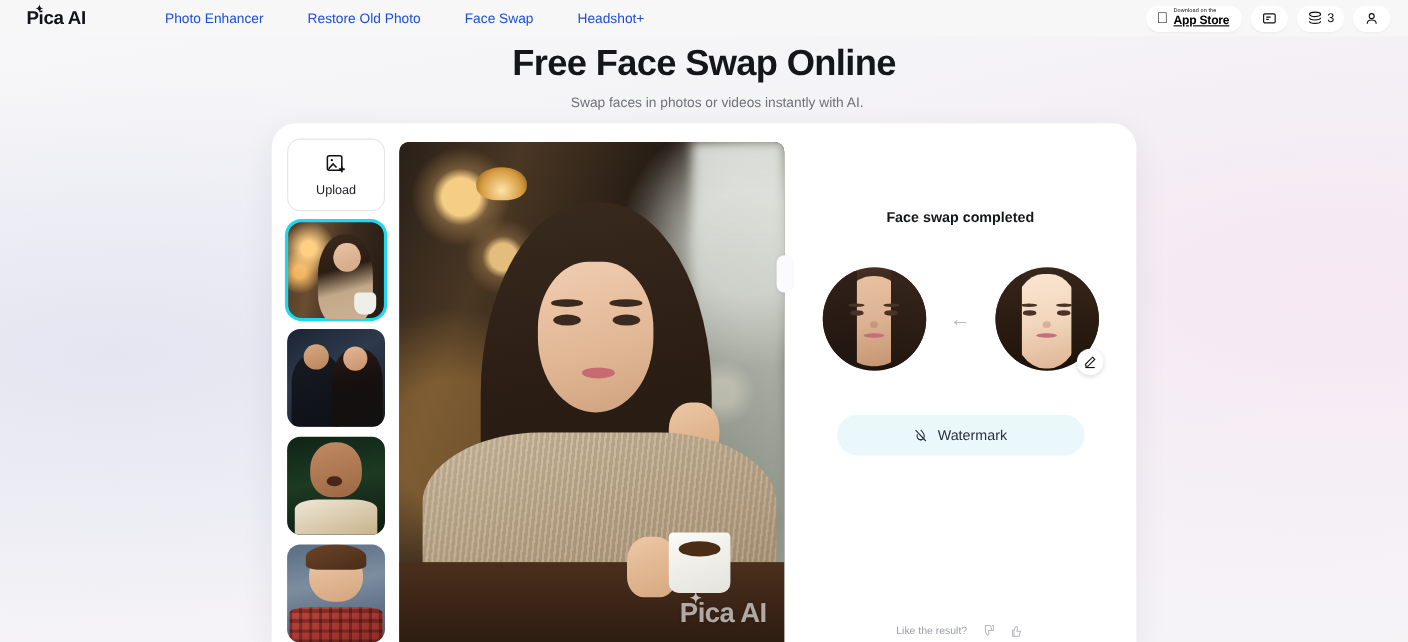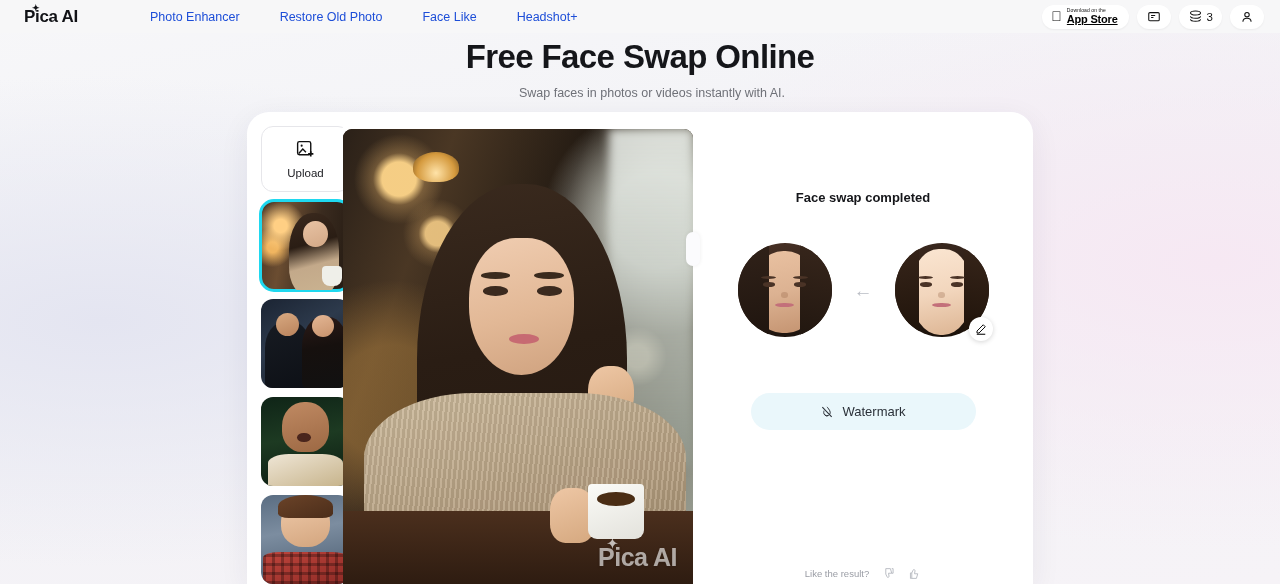--- a/index.html
+++ b/index.html
@@ -79,21 +79,21 @@
     width: 786px; height: 472px;
     background: #fff;
     border-radius: 22px 22px 0 0;
     box-shadow: 0 8px 30px rgba(40,40,70,.07);
     display: flex;
     overflow: hidden;
   }
 
   
   .sidebar {
-    width: 96px; padding: 14px 0 0 14px;
+    width: 116px; padding: 14px 0 0 14px;
     display: flex; flex-direction: column; gap: 9px;
     flex-shrink: 0;
     overflow: hidden;
   }
   .upload-box {
     width: 89px; height: 86px;
     border: 1px solid #e6e6ea; border-radius: 12px;
     display: flex; flex-direction: column; align-items: center; justify-content: center;
     gap: 7px; cursor: pointer; background:#fff;
   }
@@ -284,21 +284,20 @@
     background: #fff; box-shadow: 0 1px 5px rgba(0,0,0,.17);
     display:flex; align-items:center; justify-content:center; cursor:pointer;
   }
 
   .actions { margin-top: 40px; display:flex; flex-direction: column; gap: 14px; }
   .btn {
     width: 225px; height: 37px; border-radius: 19px;
     display:flex; align-items:center; justify-content:center; gap: 8px;
     font-size: 13px; cursor:pointer; border:none;
     font-family: "Liberation Sans", sans-serif;
-    margin-top: 16px;
   }
   .btn-watermark { background: #eaf7fb; color: #2a3038; }
   .btn-download {
     background: linear-gradient(90deg,#16e3d8 0%,#3ae7b0 35%,#95e878 68%,#ddeb5f 100%);
     color: #14161a; font-weight: 400;
   }
 
   .feedback {
     position:absolute; bottom: 4px; left: 0; width: 100%;
     display:flex; align-items:center; justify-content:center; gap: 13px;
@@ -311,21 +310,21 @@
 
 <div class="header">
   <div class="logo">
     <span class="sparkle">✦</span>
     <span>Pica AI</span>
   </div>
 
   <nav class="nav">
     <div class="nav-item">Photo Enhancer</div>
     <div class="nav-item">Restore Old Photo</div>
-    <div class="nav-item">Face Like</div>
+    <div class="nav-item">Face Swap</div>
     <div class="nav-item">Headshot+</div>
   </nav>
 
   <div class="header-right">
     <div class="appstore-btn">
       <span class="apple"></span>
       <span class="appstore-txt">
         <span class="s1">Download on the</span>
         <span class="s2">App Store</span>
       </span>

